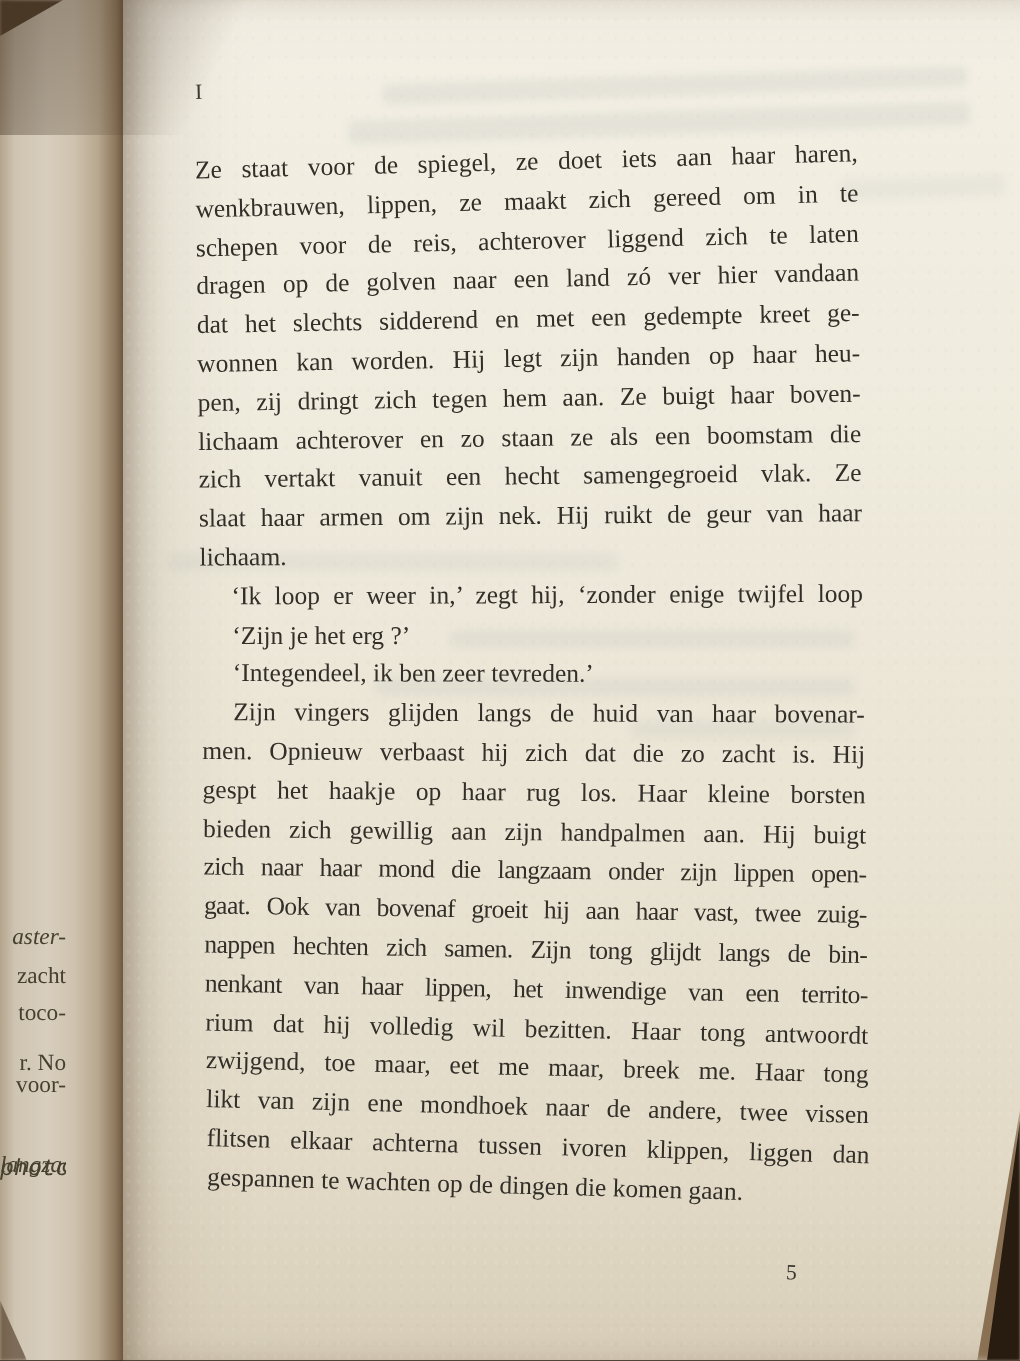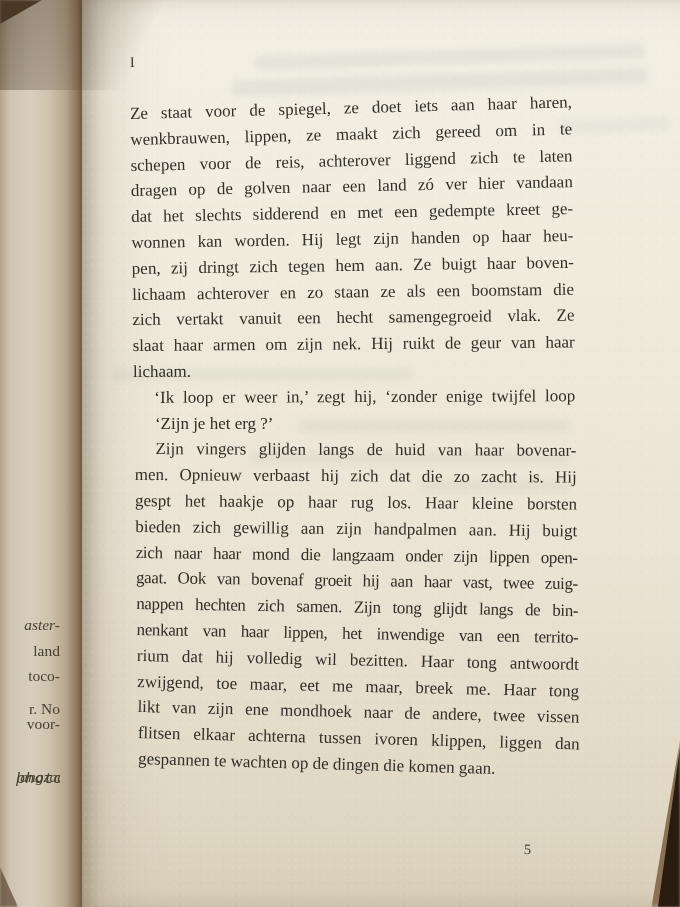--- a/index.html
+++ b/index.html
@@ -13,21 +13,21 @@
   
   .left-page {
     position:absolute; left:0; top:0; width:82px; height:907px;
     background:linear-gradient(90deg,
       #b3a48c 0%, #cfc4b2 12%, #d8cebe 38%, #cfc3af 60%,
       #b7a78e 80%, #8d775c 94%, #6d5740 100%);
   }
   .fragment {
     position:absolute; left:0; width:44px; overflow:hidden;
     text-align:right; font-size:15.5px; line-height:1;
-    color:#46402f; white-space:nowrap;padding-left:16px;
+    color:#46402f; white-space:nowrap;
   }
   .fragment.italic { font-style:italic; }
   .fragment:nth-of-type(1){top:617px;}
   .fragment:nth-of-type(2){top:643px;}
   .fragment:nth-of-type(3){top:668px;}
   .fragment:nth-of-type(4){top:716px;}
   .fragment:nth-of-type(5){top:701px;}
   .fragment:nth-of-type(6){top:772px;font-family:Liberation Mono, monospace;}
   .fragment:nth-of-type(7){top:769px;}
 
@@ -109,21 +109,21 @@
     opacity:.7; filter:blur(1px);
   }
 </style>
 </head>
 <body>
 
 <div class="scene">
 
   <div class="left-page">
     <div class="fragment italic">aster-</div>
-    <div class="fragment">land</div>
+    <div class="fragment">zacht</div>
     <div class="fragment">toco-</div>
     <div class="fragment">voor-</div>
     <div class="fragment">r. No</div>
     <div class="fragment italic">photo-</div>
     <div class="fragment italic">langzaam</div>
   </div>
 
   <div class="main-page"></div>
 
   <div class="smudge s1"></div>
@@ -143,20 +143,21 @@
     <div class="text-line" style="transform: translateX(0.9px) rotate(-1.16deg);">dragen op de golven naar een land zó ver hier vandaan</div>
     <div class="text-line" style="transform: translateX(1.2px) rotate(-1.04deg);">dat het slechts sidderend en met een gedempte kreet ge-</div>
     <div class="text-line" style="transform: translateX(1.5px) rotate(-0.92deg);">wonnen kan worden. Hij legt zijn handen op haar heu-</div>
     <div class="text-line" style="transform: translateX(1.8px) rotate(-0.81deg);">pen, zij dringt zich tegen hem aan. Ze buigt haar boven-</div>
     <div class="text-line" style="transform: translateX(2.1px) rotate(-0.69deg);">lichaam achterover en zo staan ze als een boomstam die</div>
     <div class="text-line" style="transform: translateX(2.4px) rotate(-0.58deg);">zich vertakt vanuit een hecht samengegroeid vlak. Ze</div>
     <div class="text-line" style="transform: translateX(2.7px) rotate(-0.46deg);">slaat haar armen om zijn nek. Hij ruikt de geur van haar</div>
     <div class="text-line end" style="transform: translateX(3px) rotate(-0.35deg);">lichaam.</div>
     <div class="text-line indent" style="transform: translateX(3.3px) rotate(-0.23deg);">‘Ik loop er weer in,’ zegt hij, ‘zonder enige twijfel loop</div>
     <div class="text-line end indent" style="transform: translateX(3.9px) rotate(0deg);">‘Zijn je het erg ?’</div>
+    <div class="text-line end indent" style="transform: translateX(4.2px) rotate(0.11deg);">‘Integendeel, ik ben zeer tevreden.’</div>
     <div class="text-line indent" style="transform: translateX(4.5px) rotate(0.23deg);">Zijn vingers glijden langs de huid van haar bovenar-</div>
     <div class="text-line" style="transform: translateX(4.8px) rotate(0.34deg);">men. Opnieuw verbaast hij zich dat die zo zacht is. Hij</div>
     <div class="text-line" style="transform: translateX(5.1px) rotate(0.46deg);">gespt het haakje op haar rug los. Haar kleine borsten</div>
     <div class="text-line" style="transform: translateX(5.4px) rotate(0.57deg);">bieden zich gewillig aan zijn handpalmen aan. Hij buigt</div>
     <div class="text-line tight" style="transform: translateX(5.7px) rotate(0.69deg);">zich naar haar mond die langzaam onder zijn lippen open-</div>
     <div class="text-line tight" style="transform: translateX(6px) rotate(0.8deg);">gaat. Ook van bovenaf groeit hij aan haar vast, twee zuig-</div>
     <div class="text-line tight" style="transform: translateX(6.3px) rotate(0.92deg);">nappen hechten zich samen. Zijn tong glijdt langs de bin-</div>
     <div class="text-line tight" style="transform: translateX(6.6px) rotate(1.03deg);">nenkant van haar lippen, het inwendige van een territo-</div>
     <div class="text-line" style="transform: translateX(6.9px) rotate(1.15deg);">rium dat hij volledig wil bezitten. Haar tong antwoordt</div>
     <div class="text-line" style="transform: translateX(7.2px) rotate(1.26deg);">zwijgend, toe maar, eet me maar, breek me. Haar tong</div>

